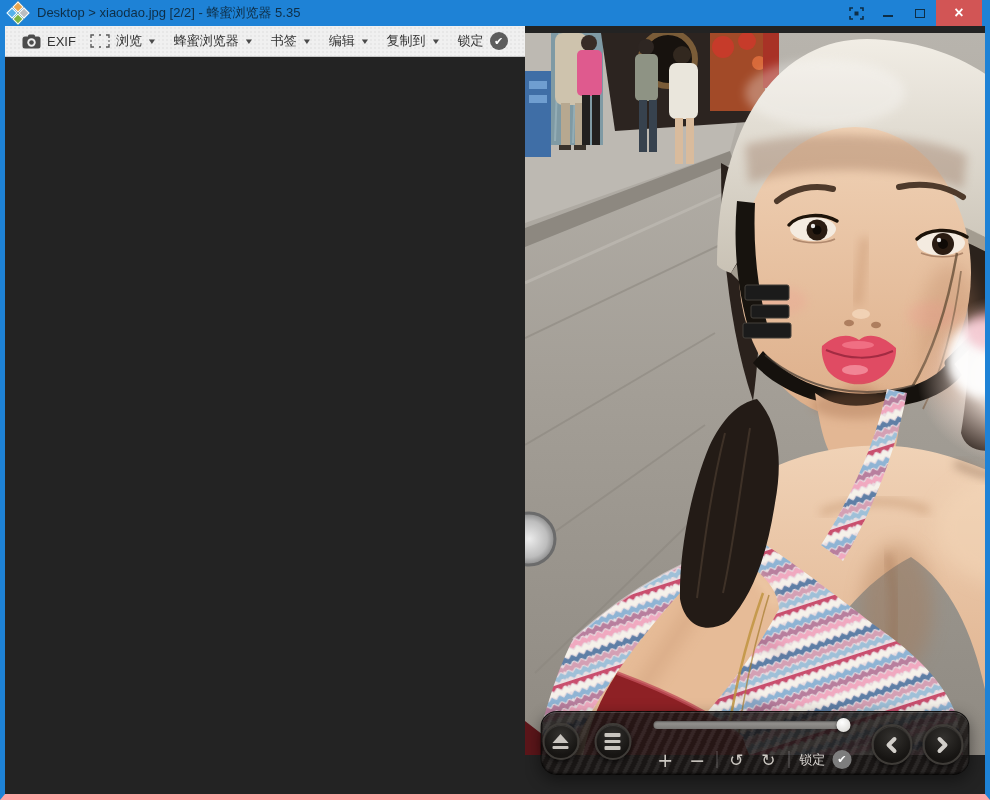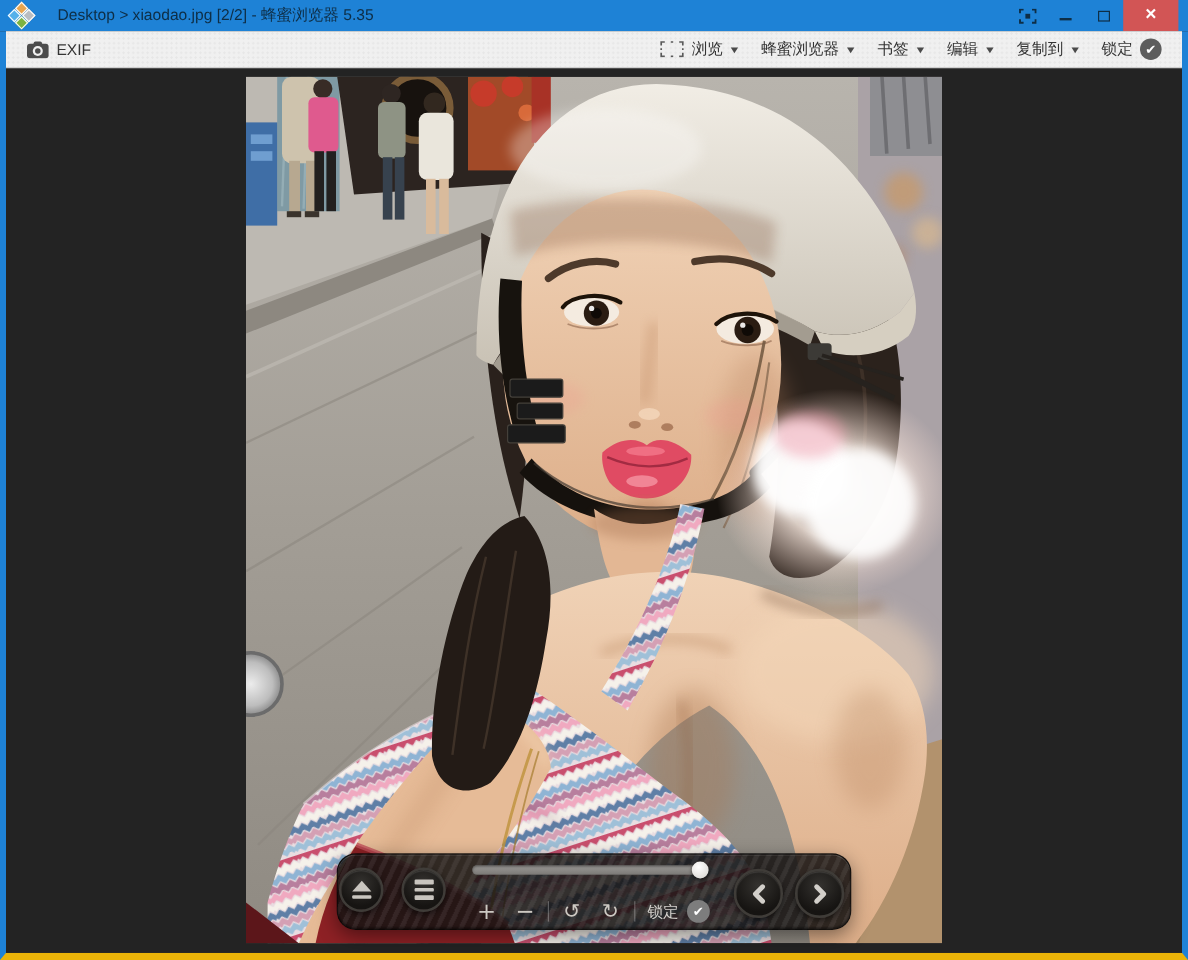--- a/index.html
+++ b/index.html
@@ -1,34 +1,34 @@
 <!DOCTYPE html>
 <html><head>
 <meta charset="utf-8">
 <style>
   html,body{margin:0;padding:0;background:#101010;font-family:"Liberation Sans","DejaVu Sans",sans-serif;}
   .window{width:990px;height:800px;position:relative;background:#1e82d6;overflow:hidden;}
 
   
-  .titlebar{height:26px;background:#1e82d6;display:flex;align-items:center;padding-left:8px;gap:20px;}
+  .titlebar{height:26px;background:#1e82d6;display:flex;align-items:center;padding-left:8px;gap:9px;}
   .logo{width:20px;height:20px;position:relative;flex:0 0 auto;}
   .logo .d{position:absolute;width:8px;height:8px;transform:rotate(45deg);border:1px solid rgba(255,255,255,.95);box-sizing:border-box;}
   .logo .d1{left:6px;top:0;background:#e8a54e;}
   .logo .d2{left:0;top:6px;background:#56b1ea;}
   .logo .d3{left:12px;top:6px;background:#b9bdc1;}
   .logo .d4{left:6px;top:12px;background:#7cb342;}
   .title{font-size:13px;color:#0e2e46;flex:1 1 auto;white-space:nowrap;overflow:hidden;}
   .win-controls{display:flex;align-items:stretch;height:100%;padding-right:8px;}
   .wbtn{width:32px;display:flex;align-items:center;justify-content:center;color:#0e2e46;}
   .min-glyph{width:10px;height:2px;background:#0e2e46;margin-top:5px;}
   .max-glyph{width:10px;height:9px;border:1.5px solid #0e2e46;box-sizing:border-box;}
   .wbtn.close{width:46px;background:#d25555;color:#fff;font-size:16px;font-weight:bold;line-height:1;}
 
   
-  .frame{height:774px;box-sizing:border-box;border-left:5px solid #1e82d6;border-right:5px solid #1e82d6;border-bottom:6px solid #eab308;display:flex;flex-direction:column;background:#232323;}
+  .frame{height:774px;box-sizing:border-box;border-left:5px solid #1e82d6;border-right:5px solid #1e82d6;border-bottom:6px solid #fca5a5;display:flex;background:#232323;}
   .toolbar{height:31px;box-sizing:border-box;flex:0 0 auto;background:#f0f0f0;background-image:radial-gradient(rgba(0,0,0,.04) 1px,transparent 1px);background-size:4px 4px;border-bottom:1px solid #c6c6c6;display:flex;align-items:center;justify-content:space-between;padding:0 10px;}
   .tbtn,.menu-btn{display:flex;align-items:center;gap:6px;font-size:13px;color:#333;background:transparent;border:0;padding:3px 7px;font-family:inherit;cursor:default;}
   .tool-right{display:flex;gap:4px;}
   .caret{font-size:8px;color:#4a4a4a;transform:scaleX(1.3);}
   .check-badge{width:18px;height:18px;border-radius:50%;background:#5d5d5d;color:#fff;font-size:11px;display:inline-flex;align-items:center;justify-content:center;}
 
   
   .viewer{flex:1 1 auto;position:relative;background:#232323;overflow:hidden;}
   .photo{width:580px;height:722px;margin:7px auto 0;position:relative;}
   .photo svg{display:block;}

